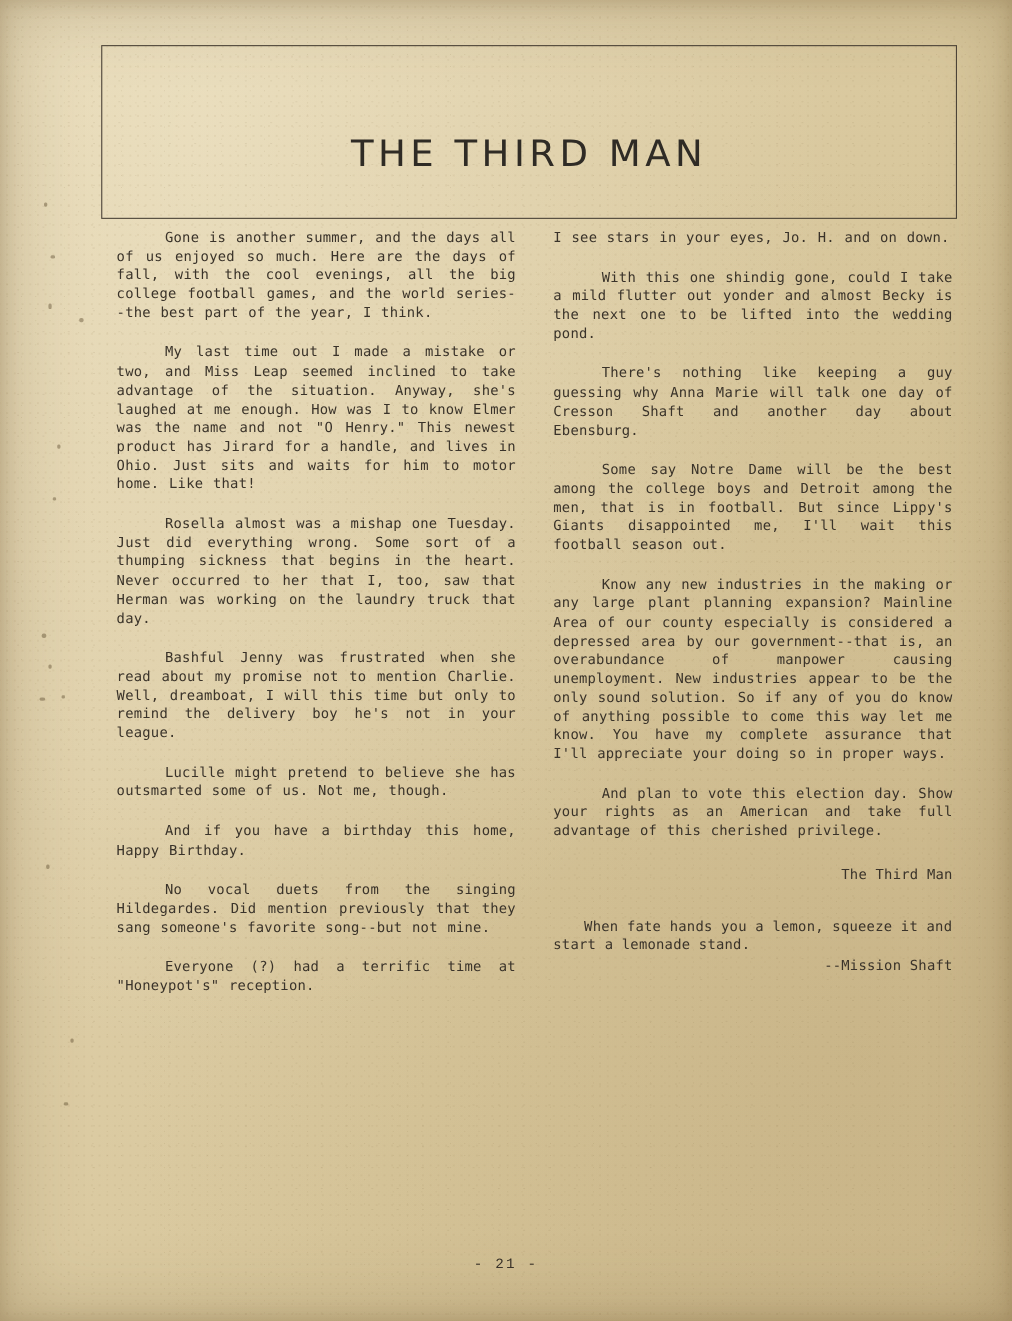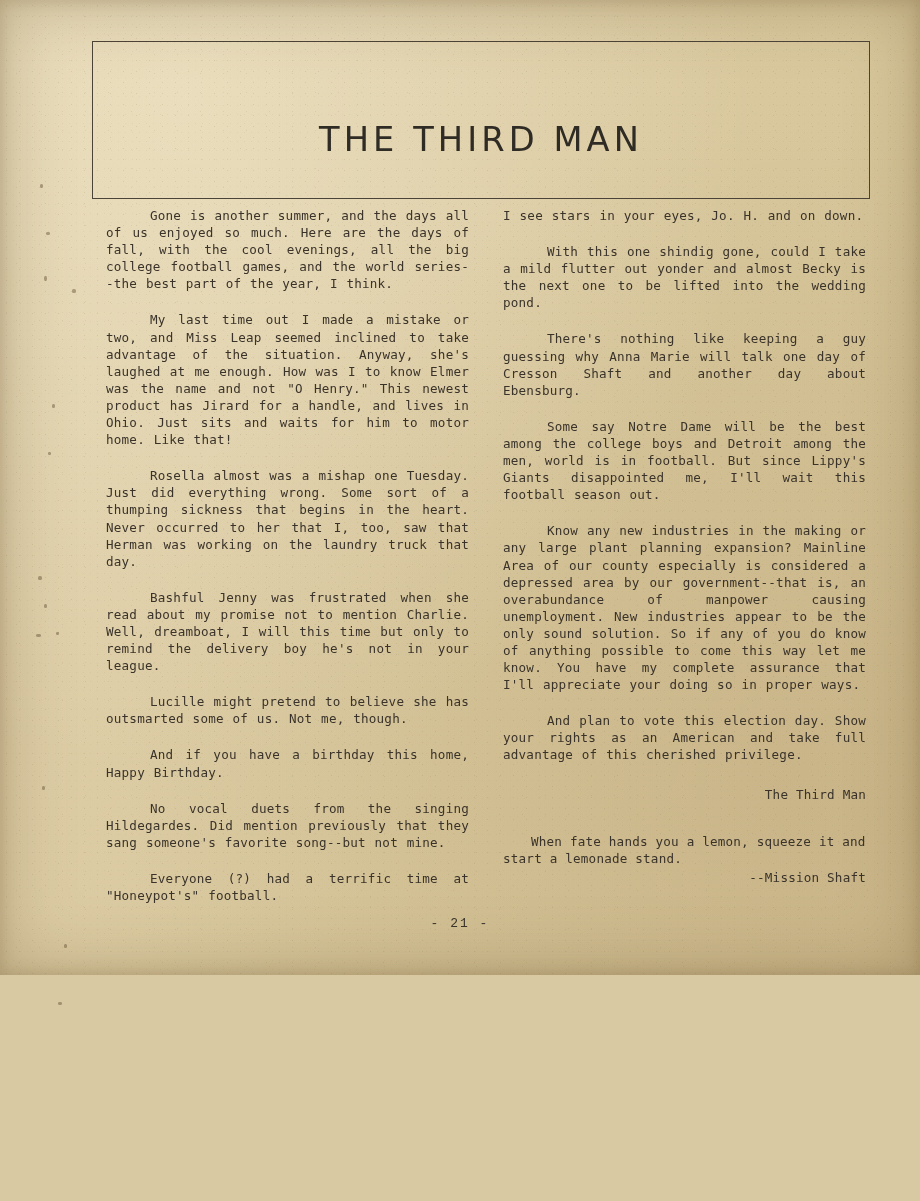--- a/index.html
+++ b/index.html
@@ -10,21 +10,21 @@
     width: 920px;
     height: 1201px;
     background: #d9c9a3;
     font-family: "DejaVu Sans Mono", monospace;
     overflow: hidden;
   }
   
   #page {
     position: relative;
     width: 920px;
-    height: 975px;
+    height: 1201px;
     background:
       radial-gradient(ellipse at 20% 10%, rgba(255,250,230,0.32), rgba(255,250,230,0) 55%),
       radial-gradient(ellipse at 85% 80%, rgba(140,110,60,0.16), rgba(140,110,60,0) 60%),
       linear-gradient(120deg, #e2d3ae 0%, #ddcda6 30%, #d8c79c 60%, #d2bf93 100%);
     box-sizing: border-box;
   }
   
   #grain {
     position: absolute;
     inset: 0;
@@ -166,28 +166,28 @@
   <div id="columns">
 
     <div class="column">
       <p class="para">Gone is another summer, and the days all of us enjoyed so much. Here are the days of fall, with the cool evenings, all the big college football games, and the world series--the best part of the year, I think.</p>
       <p class="para">My last time out I made a mistake or two, and Miss Leap seemed inclined to take advantage of the situation. Anyway, she's laughed at me enough. How was I to know Elmer was the name and not "O Henry." This newest product has Jirard for a handle, and lives in Ohio. Just sits and waits for him to motor home. Like that!</p>
       <p class="para">Rosella almost was a mishap one Tuesday. Just did everything wrong. Some sort of a thumping sickness that begins in the heart. Never occurred to her that I, too, saw that Herman was working on the laundry truck that day.</p>
       <p class="para">Bashful Jenny was frustrated when she read about my promise not to mention Charlie. Well, dreamboat, I will this time but only to remind the delivery boy he's not in your league.</p>
       <p class="para">Lucille might pretend to believe she has outsmarted some of us. Not me, though.</p>
       <p class="para">And if you have a birthday this home, Happy Birthday.</p>
       <p class="para">No vocal duets from the singing Hildegardes. Did mention previously that they sang someone's favorite song--but not mine.</p>
-      <p class="para">Everyone (?) had a terrific time at "Honeypot's" football.</p>
+      <p class="para">Everyone (?) had a terrific time at "Honeypot's" reception.</p>
     </div>
 
     <div class="column">
       <p class="para noindent">I see stars in your eyes, Jo. H. and on down.</p>
       <p class="para">With this one shindig gone, could I take a mild flutter out yonder and almost Becky is the next one to be lifted into the wedding pond.</p>
       <p class="para">There's nothing like keeping a guy guessing why Anna Marie will talk one day of Cresson Shaft and another day about Ebensburg.</p>
-      <p class="para">Some say Notre Dame will be the best among the college boys and Detroit among the men, world is in football. But since Lippy's Giants disappointed me, I'll wait this football season out.</p>
+      <p class="para">Some say Notre Dame will be the best among the college boys and Detroit among the men, that is in football. But since Lippy's Giants disappointed me, I'll wait this football season out.</p>
       <p class="para">Know any new industries in the making or any large plant planning expansion? Mainline Area of our county especially is considered a depressed area by our government--that is, an overabundance of manpower causing unemployment. New industries appear to be the only sound solution. So if any of you do know of anything possible to come this way let me know. You have my complete assurance that I'll appreciate your doing so in proper ways.</p>
       <p class="para">And plan to vote this election day. Show your rights as an American and take full advantage of this cherished privilege.</p>
       <p class="sig top-gap">The Third Man</p>
       <p class="quote">When fate hands you a lemon, squeeze it and start a lemonade stand.</p>
       <p class="quote-attrib">--Mission Shaft</p>
     </div>
 
   </div>
 
   <div id="page-number">- 21 -</div>

